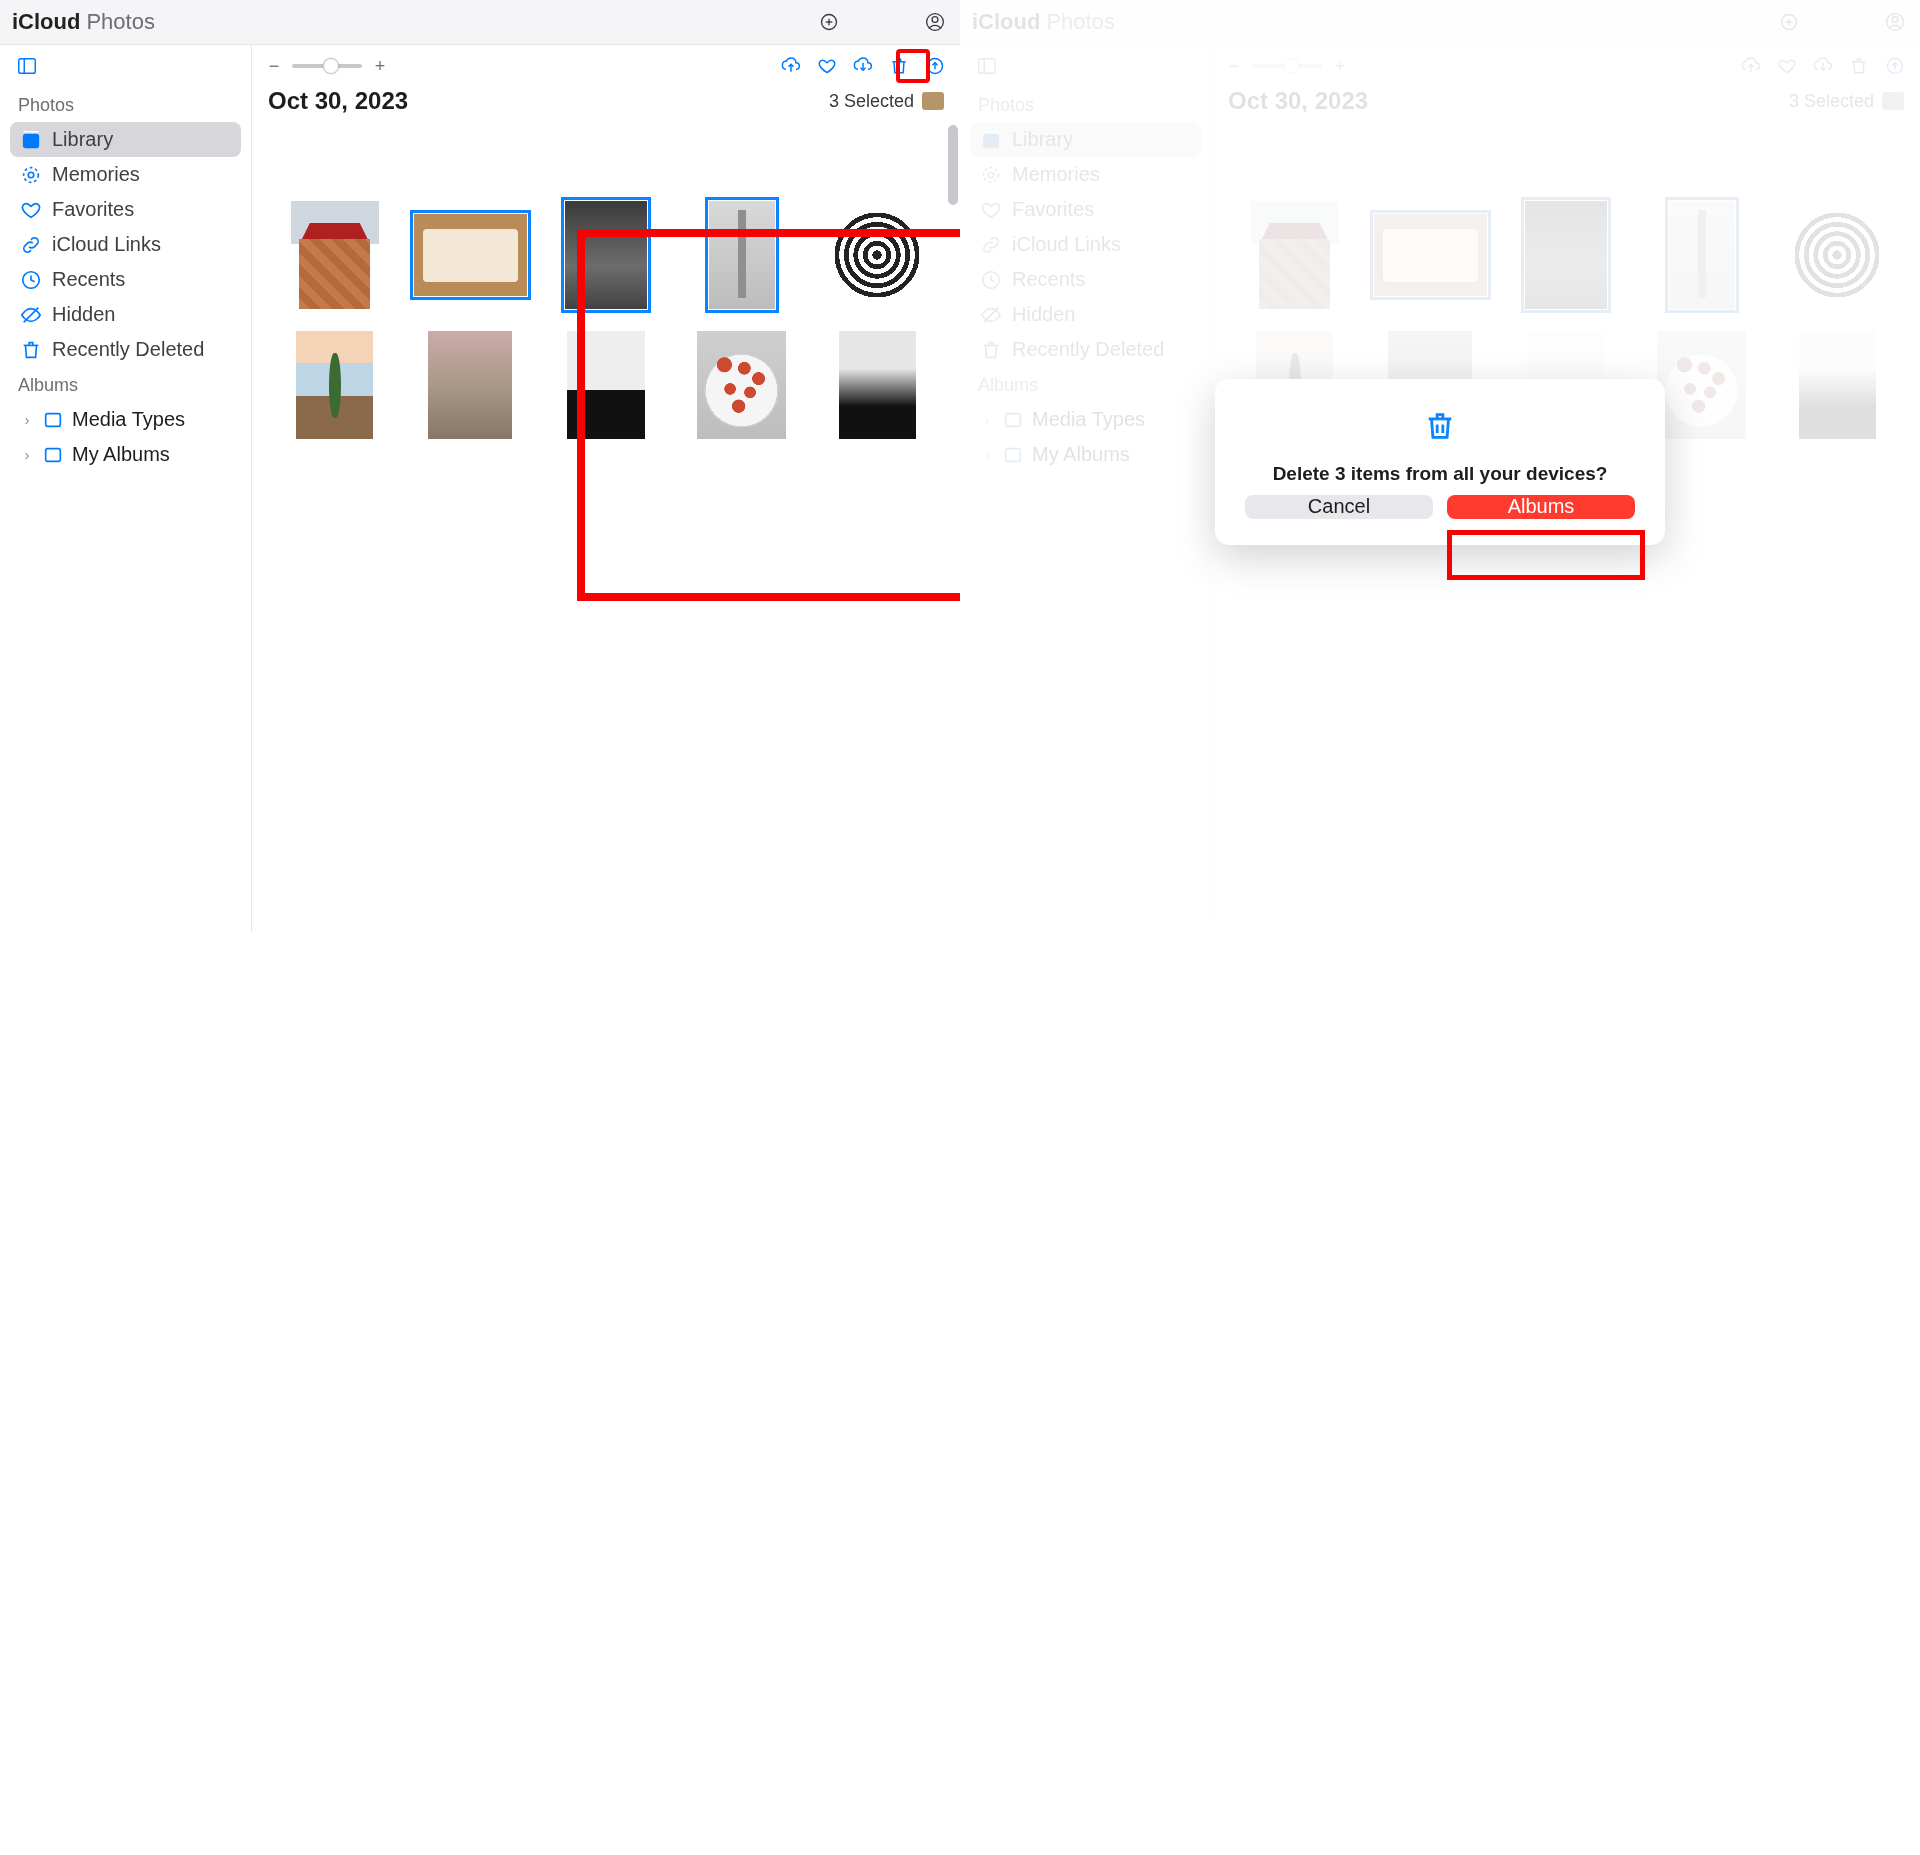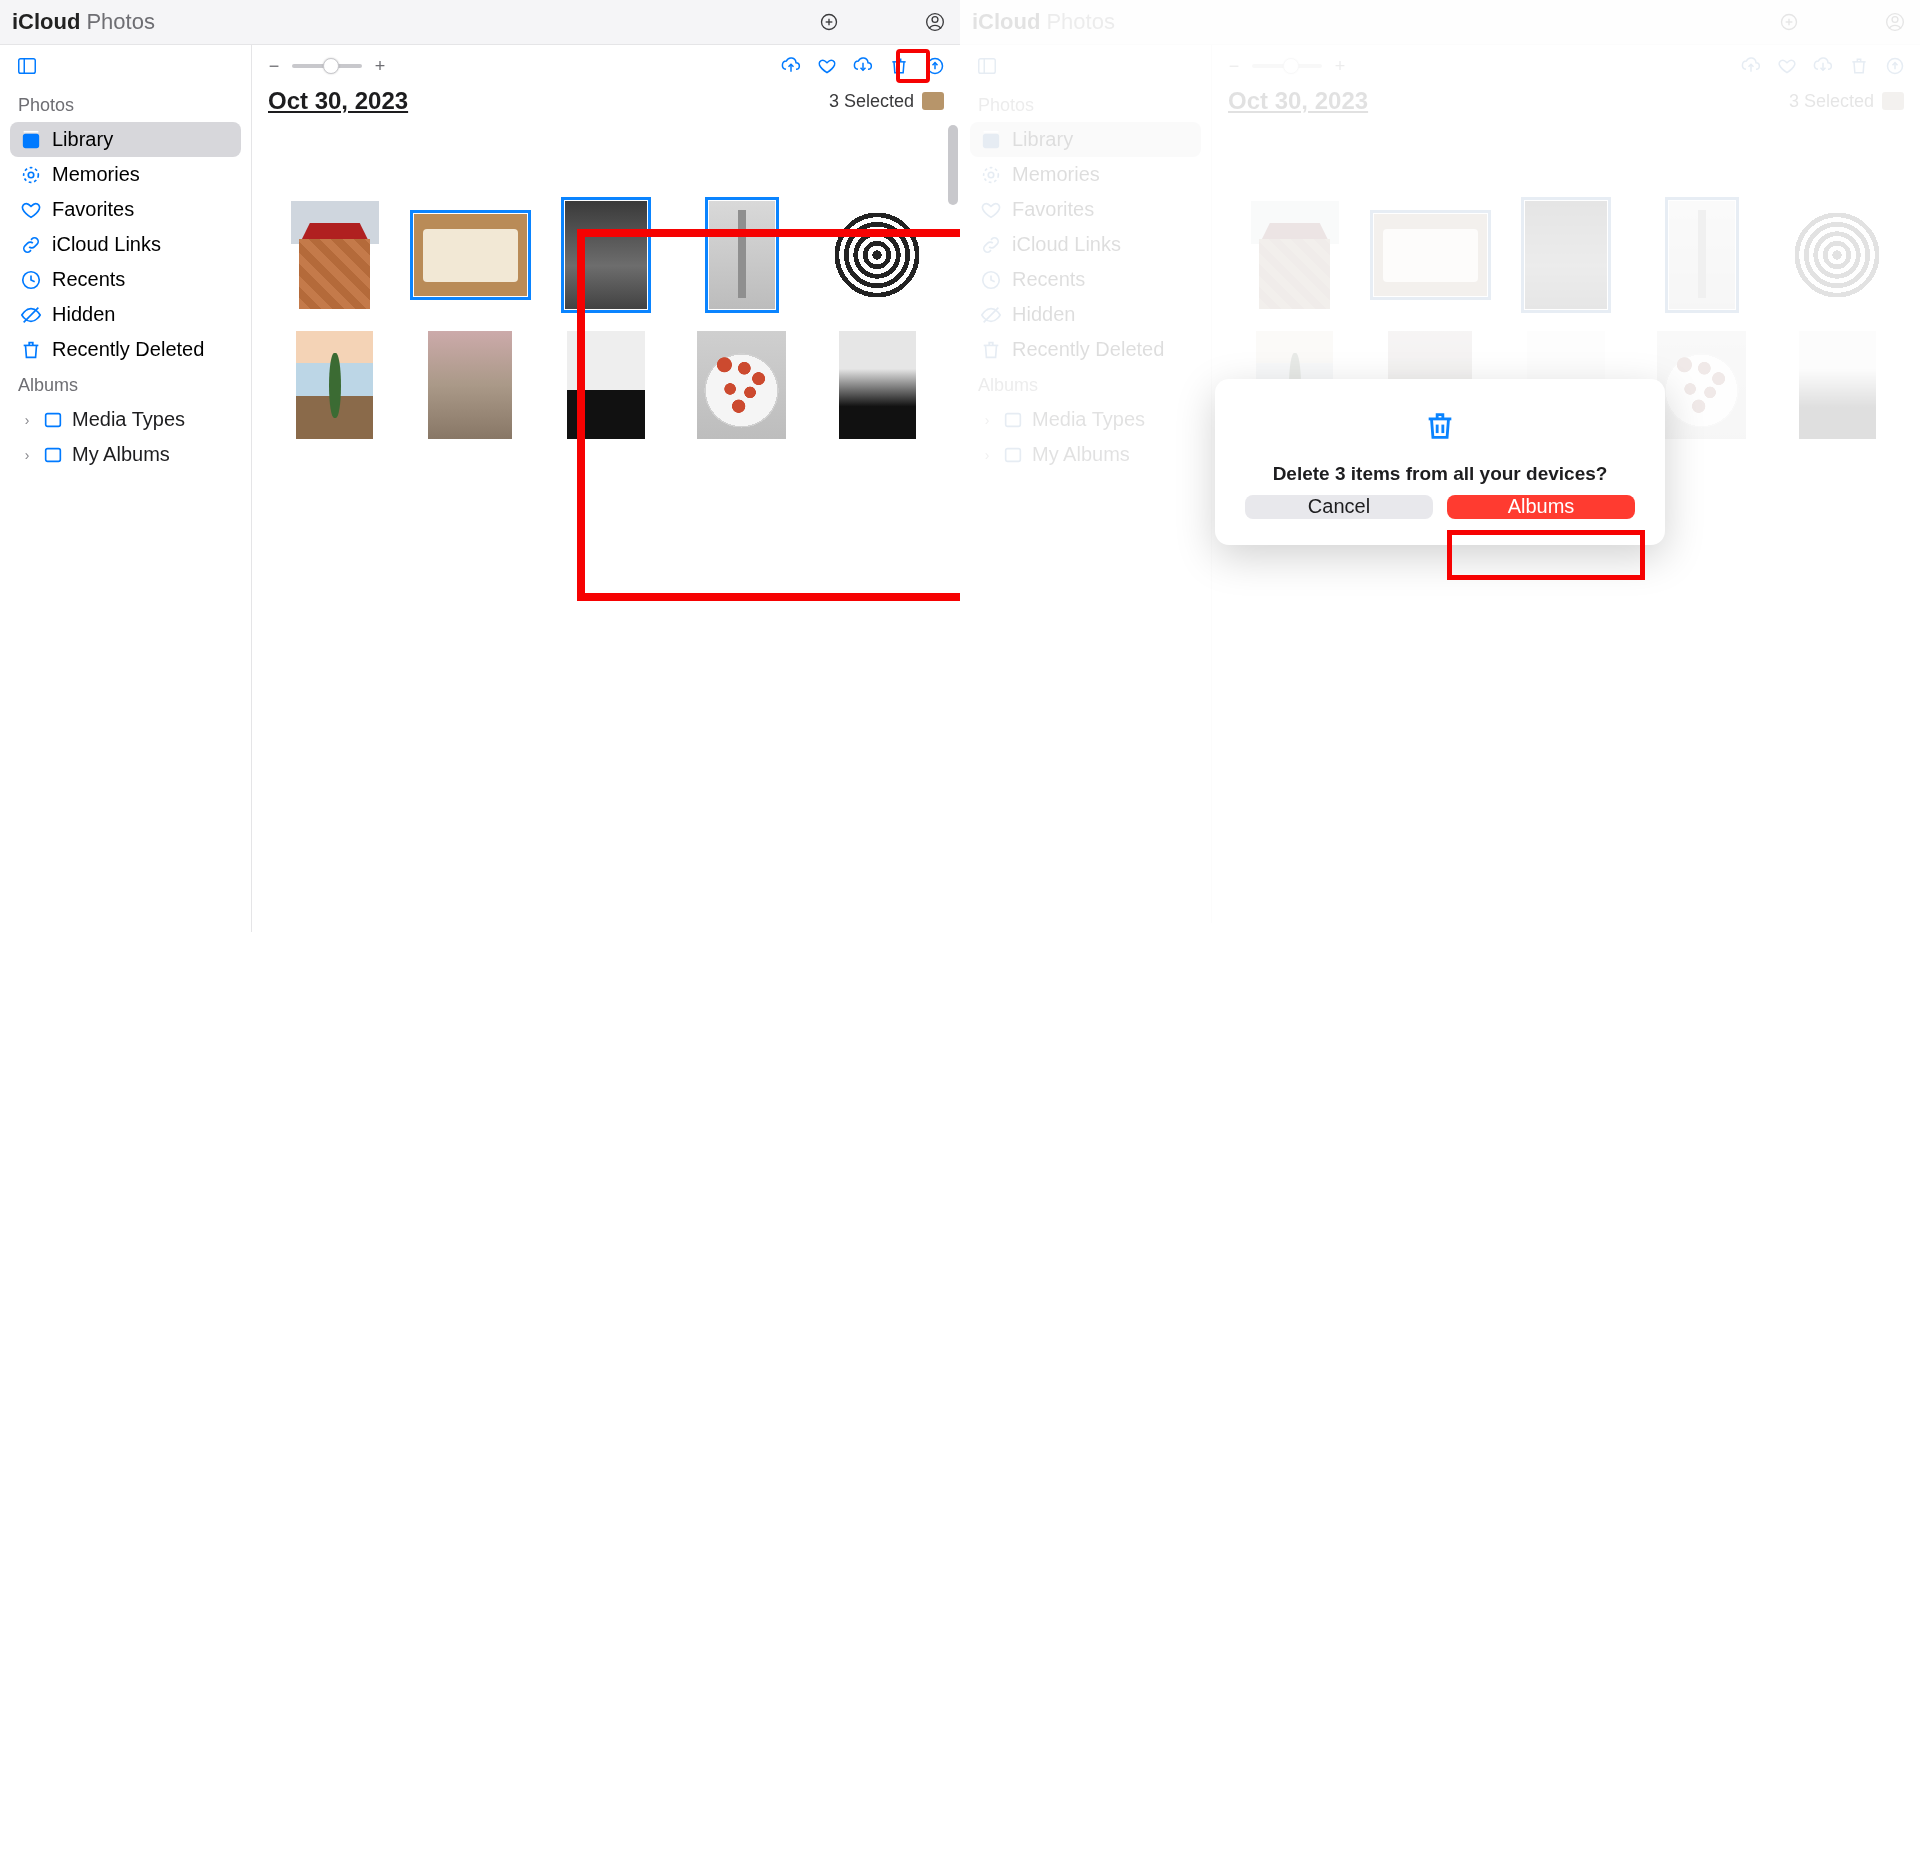--- a/index.html
+++ b/index.html
@@ -16,21 +16,21 @@
   .topbar-right { display: flex; align-items: center; gap: 16px; }
   .topbar-right .ticon { width: 22px; height: 22px; color: #3a3a3c; display:flex; align-items:center; justify-content:center; }
   .ticon svg { width: 20px; height: 20px; stroke: currentColor; fill: none; stroke-width: 1.6; }
   .ticon.grid svg rect { fill: currentColor; stroke:none; }
 
   .body { display: flex; }
   .sidebar { width: 252px; padding: 10px 10px 10px 10px; border-right: 1px solid #e5e5e7; }
   .sb-toggle { width: 22px; height: 22px; color:#007aff; margin: 0 0 18px 6px; display:flex; }
   .sb-toggle svg { width:22px; height:22px; stroke:currentColor; fill:none; stroke-width:1.6;}
   .sb-section { font-size: 18px; color: #6e6e73; margin: 8px 0 6px 8px; }
-  .sb-item { display: flex; align-items: center; gap: 10px; padding: 6px 10px; border-radius: 8px; font-size: 20px; color: #000000; cursor: pointer; }
+  .sb-item { display: flex; align-items: center; gap: 10px; padding: 6px 10px; border-radius: 8px; font-size: 20px; color: #404040; cursor: pointer; }
   .sb-item.active { background: #d7d7db; }
   .sb-item .si-icon { width:22px; height:22px; color:#007aff; display:flex; align-items:center; justify-content:center; }
   .sb-item .si-icon svg { width:22px; height:22px; stroke:currentColor; fill:none; stroke-width:1.8; }
   .sb-item.active .si-icon { color:#fff; }
   .sb-item.active .si-icon .libbox { fill:#007aff; stroke:#007aff; }
   .sb-album { display:flex; align-items:center; gap:8px; padding:6px 10px; font-size:20px; }
   .sb-album .chev { color:#86868b; font-size:14px; width:14px; text-align:center; }
   .sb-album .si-icon { width:22px; height:22px; color:#007aff; display:flex; align-items:center; justify-content:center; }
   .sb-album .si-icon svg{width:22px;height:22px;stroke:currentColor;fill:none;stroke-width:1.8;}
 
@@ -39,21 +39,21 @@
   .tb-left { display:flex; align-items:center; gap:10px; color:#6e6e73; }
   .tb-left .minus, .tb-left .plus { font-size:18px; width:16px; text-align:center;}
   .slider { position:relative; width:70px; height:4px; background:#c8c8cc; border-radius:2px; }
   .slider .knob { position:absolute; top:50%; left:55%; transform:translate(-50%,-50%); width:16px; height:16px; border-radius:50%; background:#fff; border:1px solid #c8c8cc; box-shadow:0 0 2px rgba(0,0,0,.2);}
   .tb-right { display:flex; align-items:center; gap:14px; }
   .tb-right .ticon { color:#007aff; width:22px;height:22px;display:flex;align-items:center;justify-content:center;}
   .tb-right .ticon svg{width:20px;height:20px;stroke:currentColor;fill:none;stroke-width:1.8;}
   .trash-btn { color:#007aff; }
 
   .header-row { display:flex; align-items:center; justify-content:space-between; padding: 4px 16px 10px 16px; }
-  .date { font-weight:700; font-size:24px;text-decoration:underline; }
+  .date { font-weight:700; font-size:24px; }
   .sel-info { display:flex; align-items:center; gap:8px; font-size:18px; color:#3a3a3c;}
   .sel-badge { display:inline-flex; width:22px; height:18px; background:#b7956a; border-radius:3px; align-items:center; justify-content:center; }
 
   .grid { display:grid; grid-template-columns: repeat(5, 1fr); gap: 22px; padding: 0 26px 20px 26px; }
   .cell { width:100%; aspect-ratio: 1.05/1; display:flex; align-items:center; justify-content:center; }
   .ph { max-width: 100%; max-height: 100%; display:flex; align-items:center; justify-content:center; position:relative; }
   .ph.sel::after { content:''; position:absolute; inset:-4px; border:3px solid #0a84ff; pointer-events:none;}
 
   
   .thumb { background:#888; }

